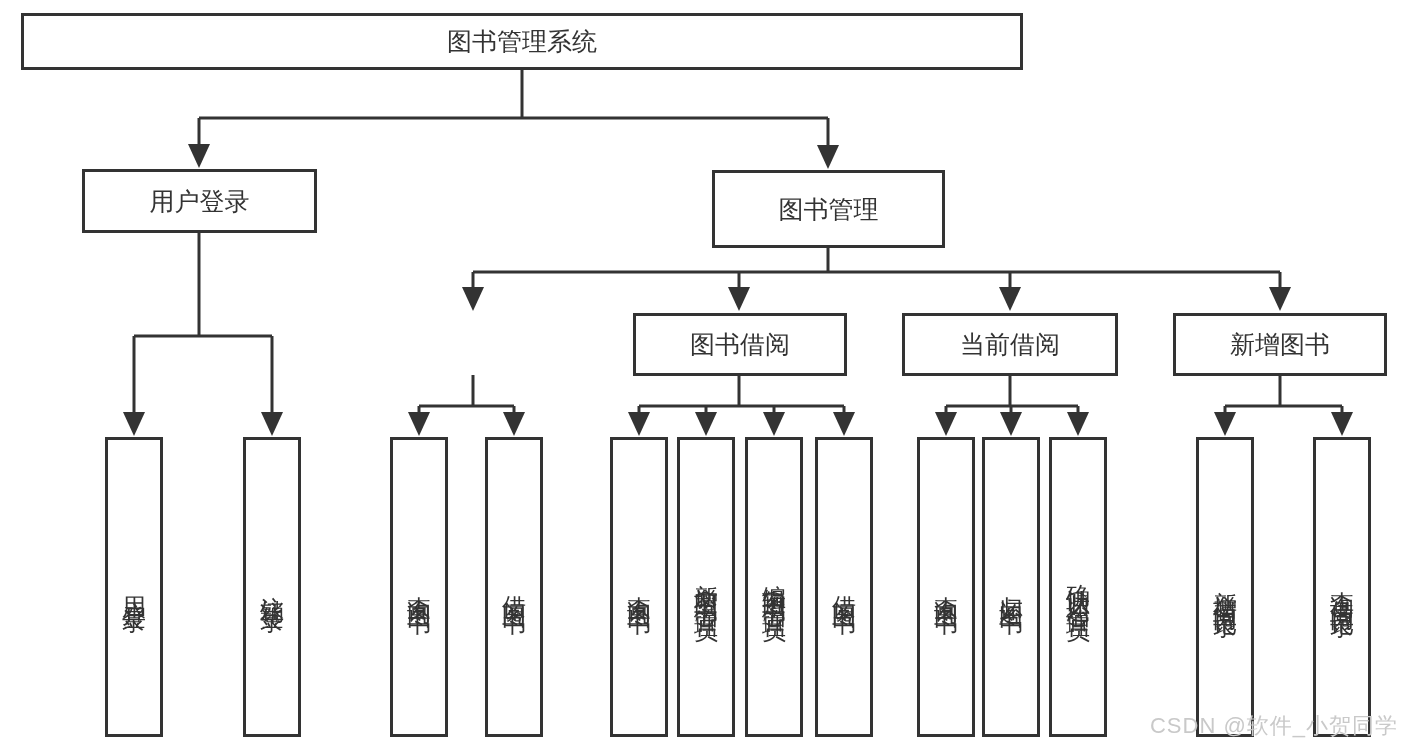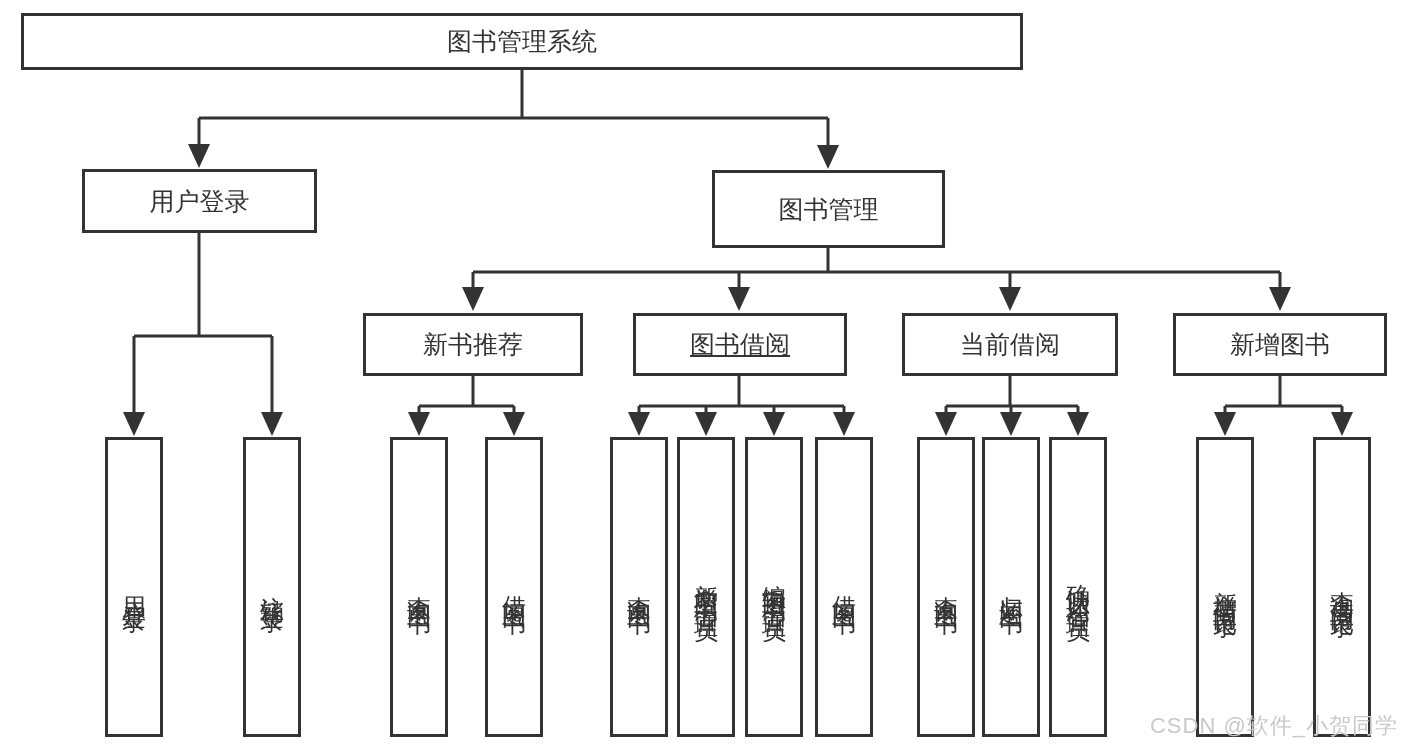--- a/index.html
+++ b/index.html
@@ -89,22 +89,21 @@
     <line x1="1342" y1="406" x2="1342" y2="414"></line>
     <polygon points="1214,412 1236,412 1225,436"></polygon>
     <polygon points="1331,412 1353,412 1342,436"></polygon>
   </svg>
 
   <div class="node" style="left:21px;top:13px;width:1002px;height:57px;">图书管理系统</div>
 
   <div class="node" style="left:82px;top:169px;width:235px;height:64px;">用户登录</div>
   <div class="node" style="left:712px;top:170px;width:233px;height:78px;">图书管理</div>
 
-  <div class="node" style="left:363px;top:313px;width:220px;height:63px;">新书推荐</div>
-  <div class="node" style="left:633px;top:313px;width:214px;height:63px;text-decoration:underline;">图书借阅</div>
+  <div class="node" style="left:633px;top:313px;width:214px;height:63px;">图书借阅</div>
   <div class="node" style="left:902px;top:313px;width:216px;height:63px;">当前借阅</div>
   <div class="node" style="left:1173px;top:313px;width:214px;height:63px;">新增图书</div>
 
   <div class="node leaf" style="left:105px;top:437px;width:58px;height:300px;">
     <span class="vtext">用户登录</span>
   </div>
   <div class="node leaf" style="left:243px;top:437px;width:58px;height:300px;">
     <span class="vtext">注销登录</span>
   </div>
 

